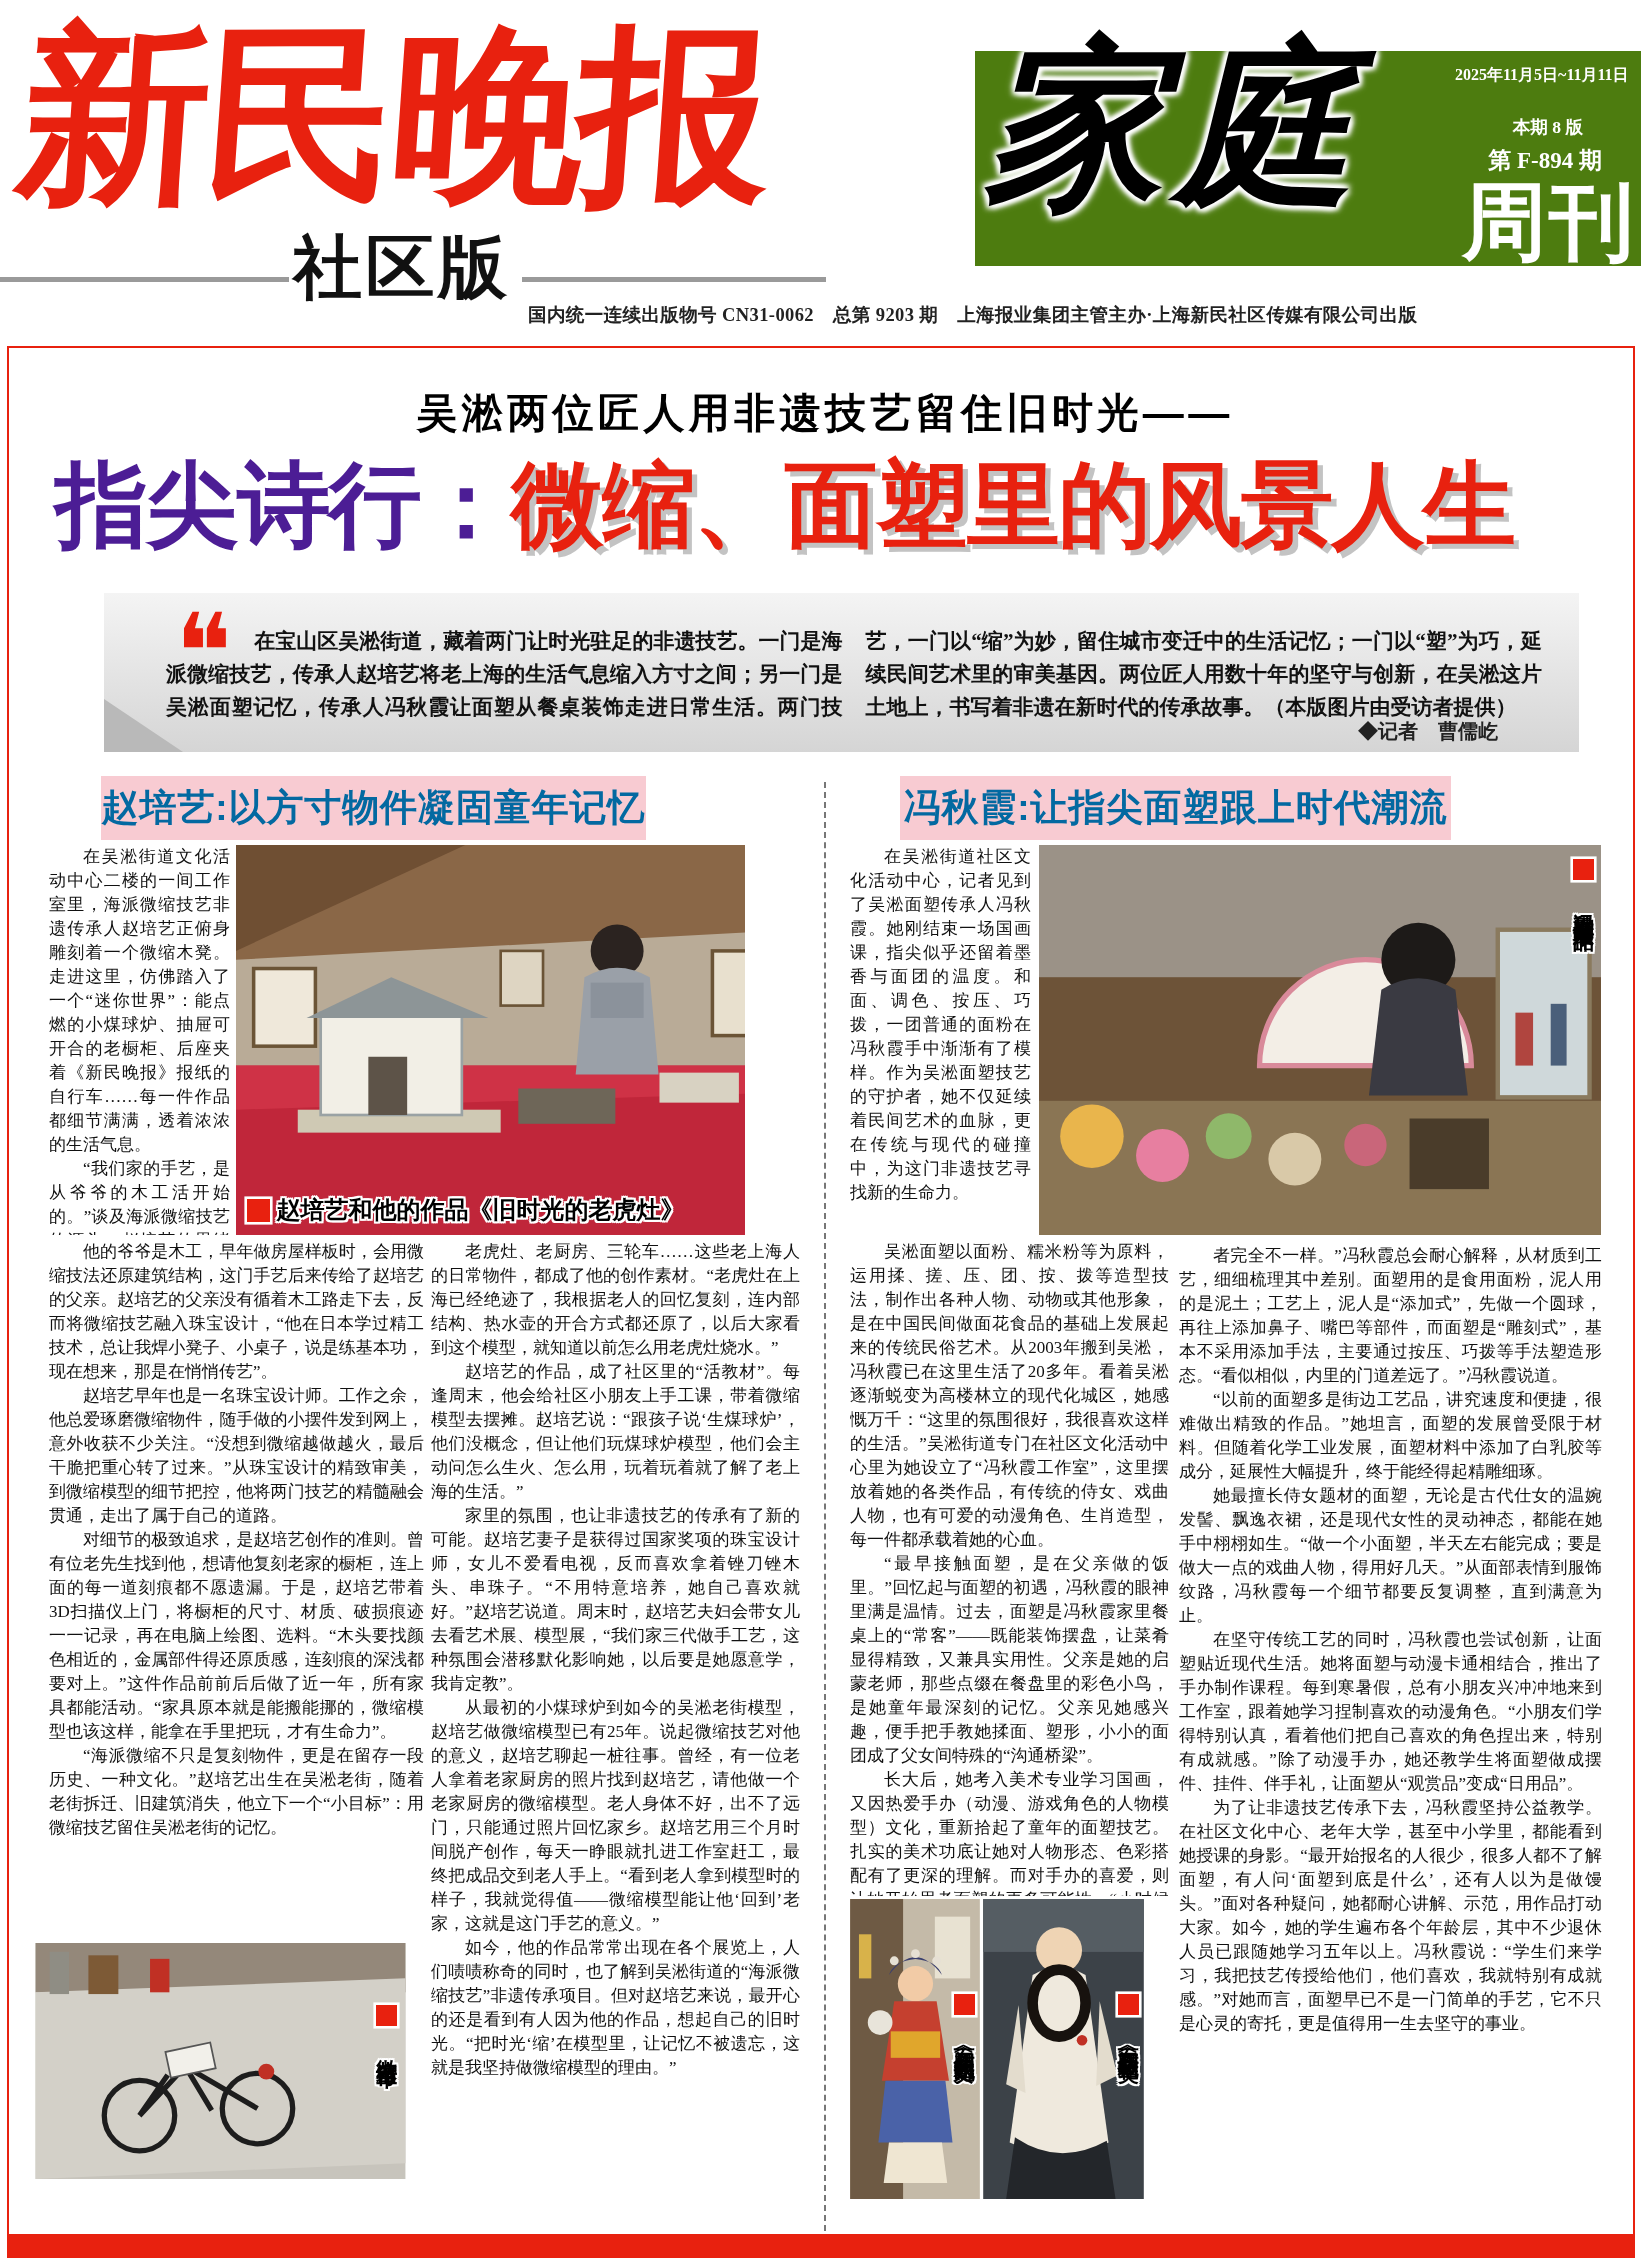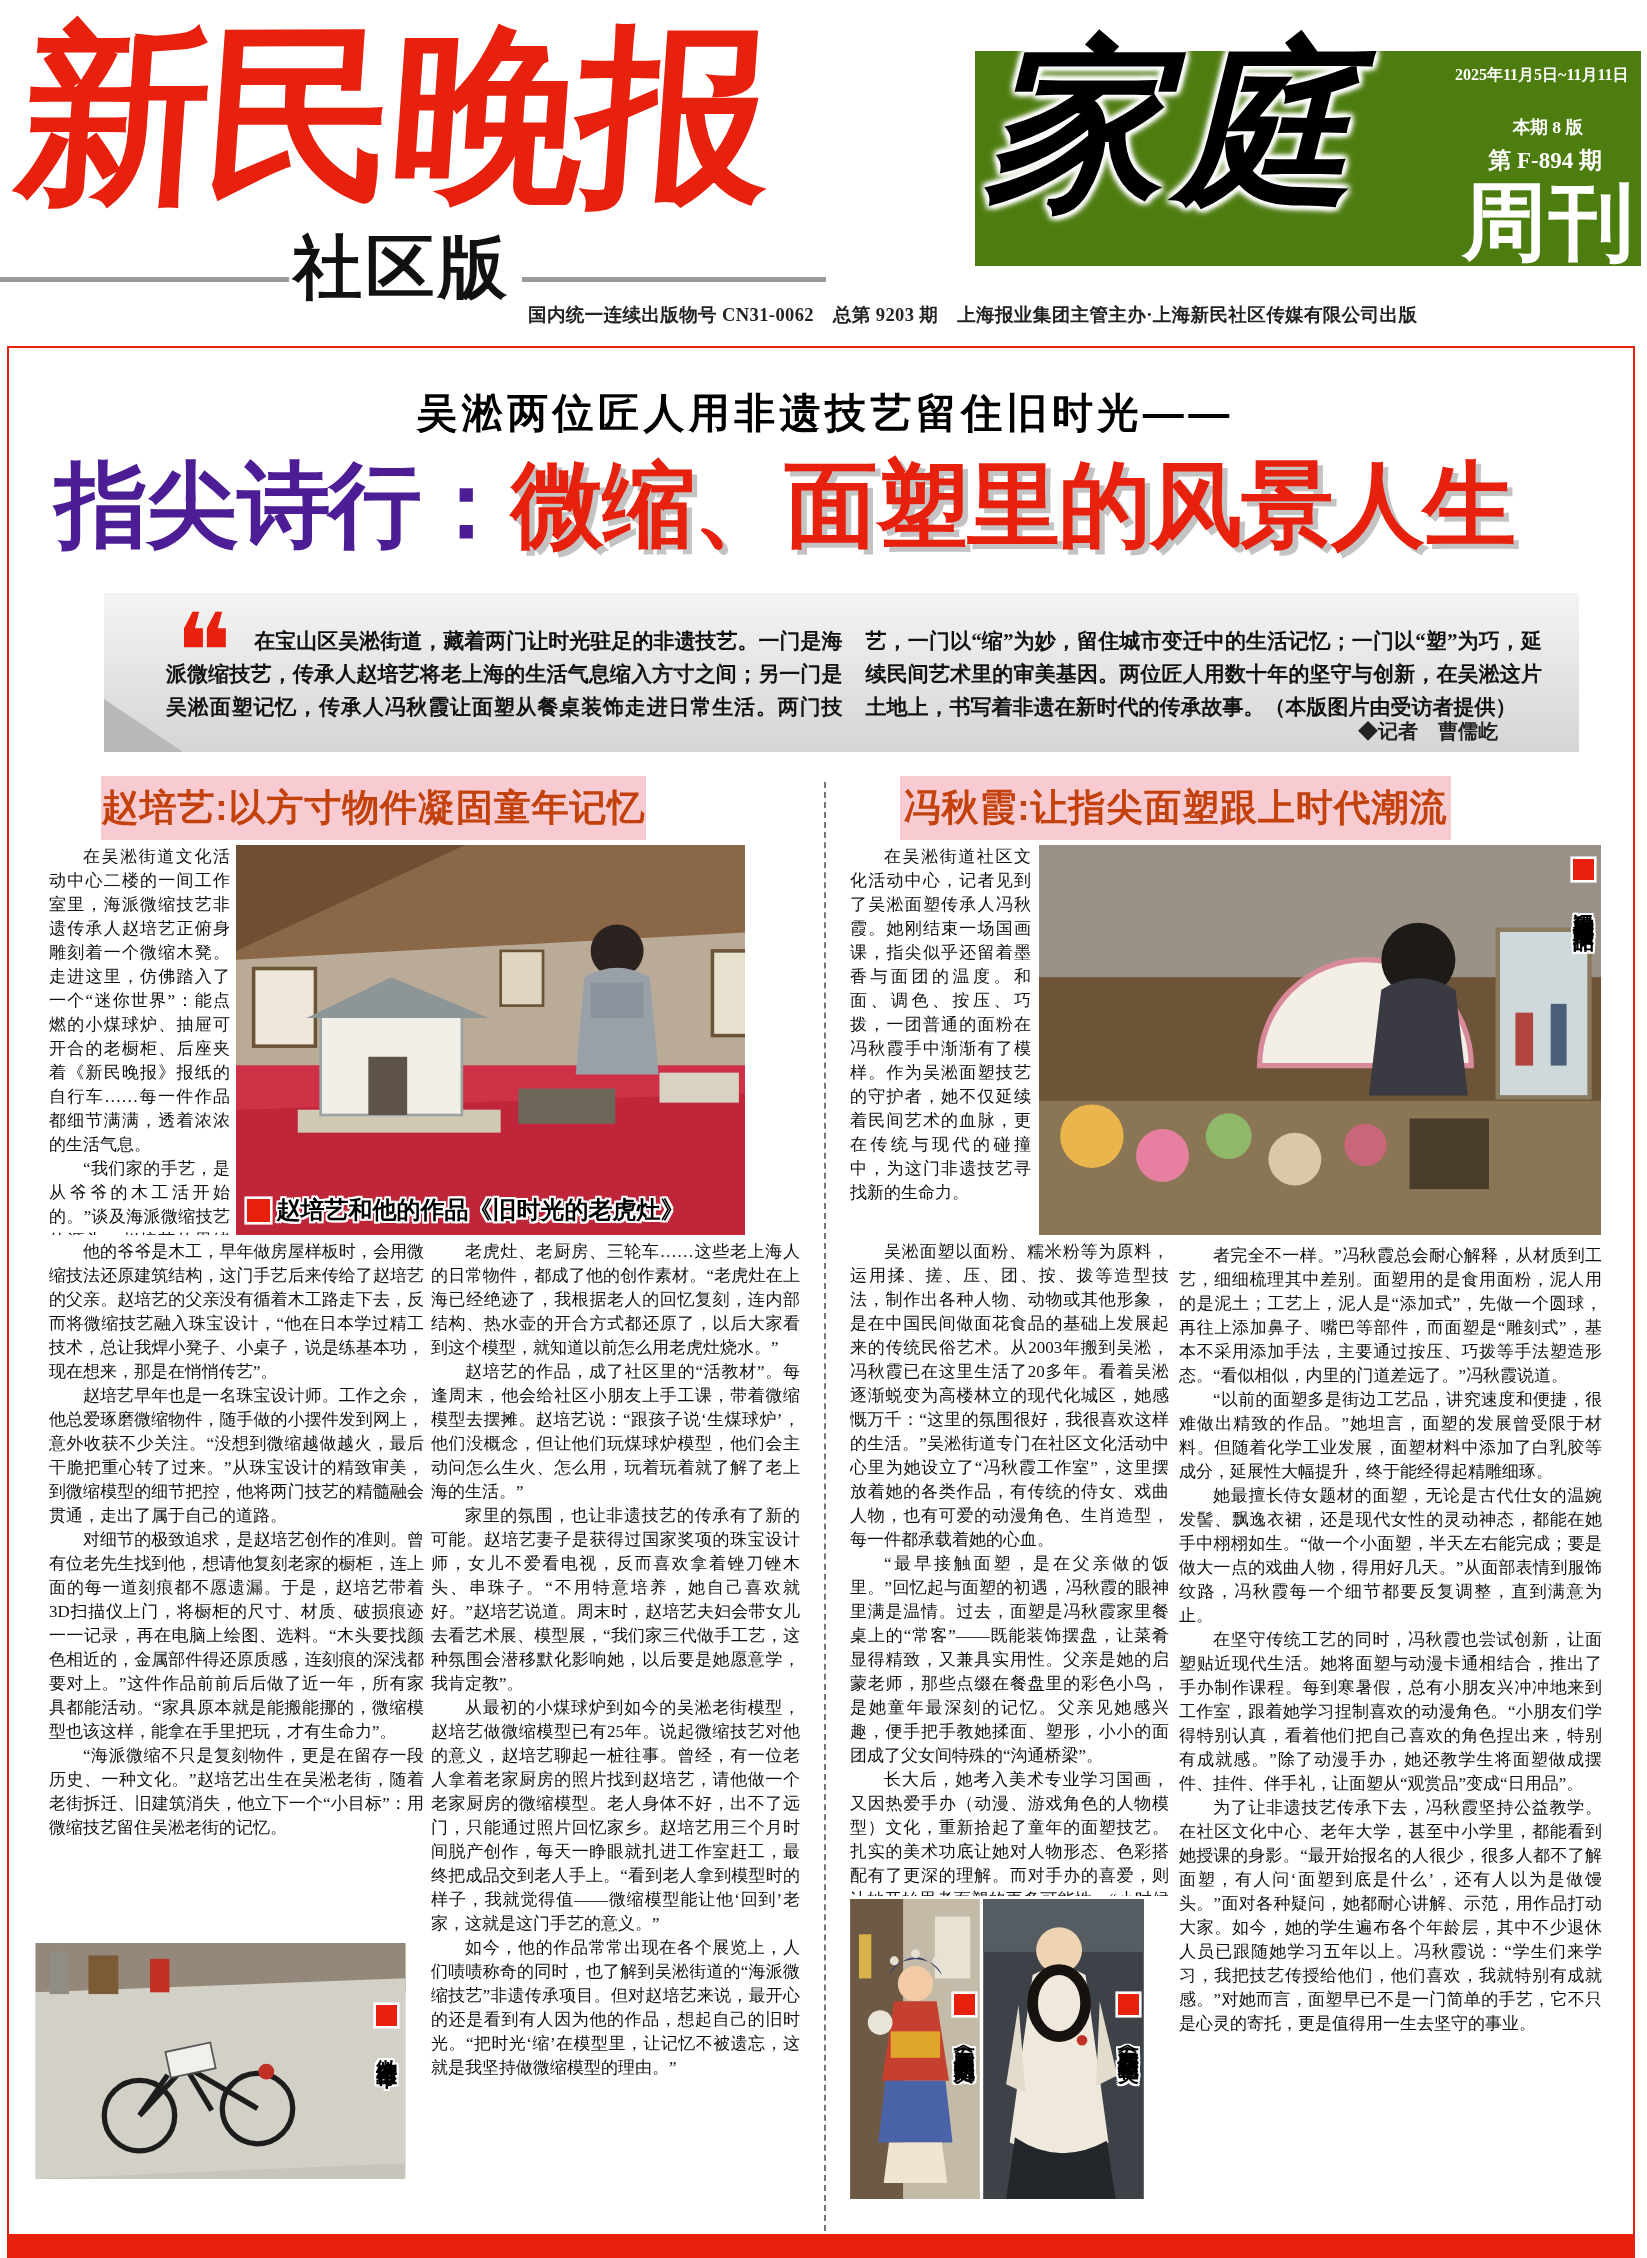--- a/index.html
+++ b/index.html
@@ -44,21 +44,21 @@
   .curl{left:104px;top:699px;width:0;height:0;border-bottom:53px solid #b9b9b9;border-right:79px solid transparent;}
   .quote-mark{left:71px;top:7px;font-size:106px;line-height:106px;color:#e8210f;font-family:"DejaVu Serif",serif;}
   .lede-text{position:absolute;left:62px;top:32px;width:1376px;height:132px;
     column-count:2;column-gap:23px;font-size:21px;line-height:33px;font-weight:bold;
     text-align:justify;}
   .lede-text p{margin:0;text-indent:4.2em;}
   .byline{right:81px;bottom:7px;font-size:20px;font-weight:bold;color:#222;}
 
   
   .sec-hdr{height:64px;background:#f8cbd2;display:flex;align-items:center;justify-content:center;
-    font-family:"Liberation Sans",sans-serif;font-weight:bold;font-size:37px;color:#c2410c;letter-spacing:0.9px;}
+    font-family:"Liberation Sans",sans-serif;font-weight:bold;font-size:37px;color:#0369a1;letter-spacing:0.9px;}
   .sec-hdr-left{left:101px;top:776px;width:545px;}
   .sec-hdr-right{left:900px;top:776px;width:551px;}
   .divider{left:824px;top:782px;height:1449px;border-left:2.6px dashed #777;}
 
   
   .col{overflow:hidden;text-align:justify;font-size:17px;line-height:24px;color:#111;}
   .col p{margin:0;text-indent:2em;}
   .l-col1{left:49px;top:845px;width:181px;height:390px;}
   .l-colA{left:49px;top:1240px;width:375px;height:699px;}
   .l-colB{left:431px;top:1240px;width:369px;height:992px;}

